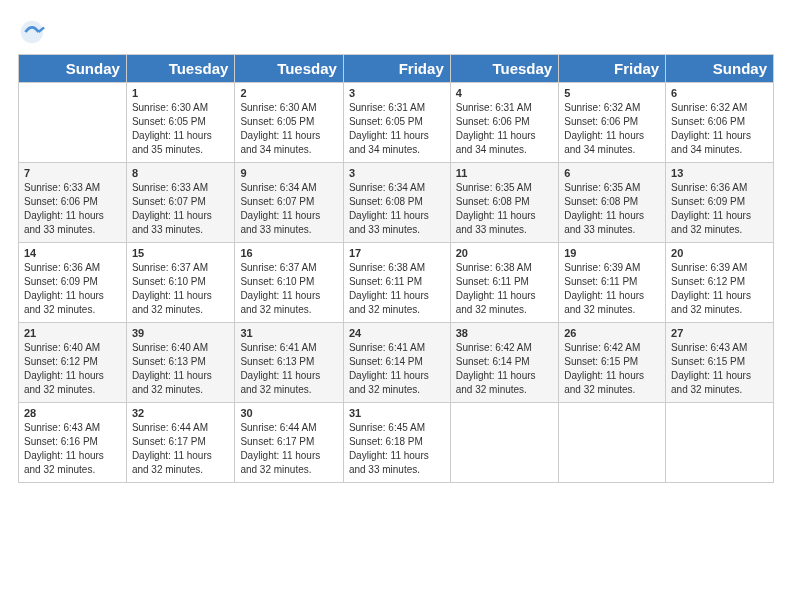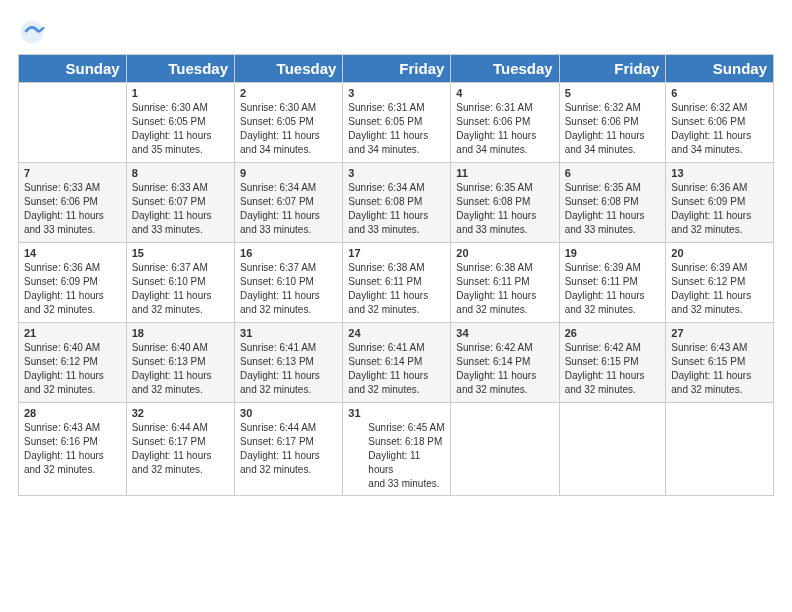--- a/index.html
+++ b/index.html
@@ -272,42 +272,42 @@
         </tr>
         <tr>
           <td>
             <span class="day-num">21</span>
             <div class="cell-info" style="white-space: pre-line;">Sunrise: 6:40 AM
 Sunset: 6:12 PM
 Daylight: 11 hours
 and 32 minutes.</div>
           </td>
           <td>
-            <span class="day-num">18</span>
+            <span class="day-num">39</span>
             <div class="cell-info" style="white-space: pre-line;">Sunrise: 6:40 AM
 Sunset: 6:13 PM
 Daylight: 11 hours
 and 32 minutes.</div>
           </td>
           <td>
             <span class="day-num">31</span>
             <div class="cell-info" style="white-space: pre-line;">Sunrise: 6:41 AM
 Sunset: 6:13 PM
 Daylight: 11 hours
 and 32 minutes.</div>
           </td>
           <td>
             <span class="day-num">24</span>
             <div class="cell-info" style="white-space: pre-line;">Sunrise: 6:41 AM
 Sunset: 6:14 PM
 Daylight: 11 hours
 and 32 minutes.</div>
           </td>
           <td>
-            <span class="day-num">34</span>
+            <span class="day-num">38</span>
             <div class="cell-info" style="white-space: pre-line;">Sunrise: 6:42 AM
 Sunset: 6:14 PM
 Daylight: 11 hours
 and 32 minutes.</div>
           </td>
           <td>
             <span class="day-num">26</span>
             <div class="cell-info" style="white-space: pre-line;">Sunrise: 6:42 AM
 Sunset: 6:15 PM
 Daylight: 11 hours
@@ -338,21 +338,21 @@
           </td>
           <td>
             <span class="day-num">30</span>
             <div class="cell-info" style="white-space: pre-line;">Sunrise: 6:44 AM
 Sunset: 6:17 PM
 Daylight: 11 hours
 and 32 minutes.</div>
           </td>
           <td>
             <span class="day-num">31</span>
-            <div class="cell-info" style="white-space: pre-line; margin-left: 20px;">Sunrise: 6:45 AM
+            <div class="cell-info" style="white-space: pre-line;">Sunrise: 6:45 AM
 Sunset: 6:18 PM
 Daylight: 11 hours
 and 33 minutes.</div>
           </td>
           <td class="empty"></td>
           <td class="empty"></td>
           <td class="empty"></td>
         </tr>
       </tbody>
   </table>

